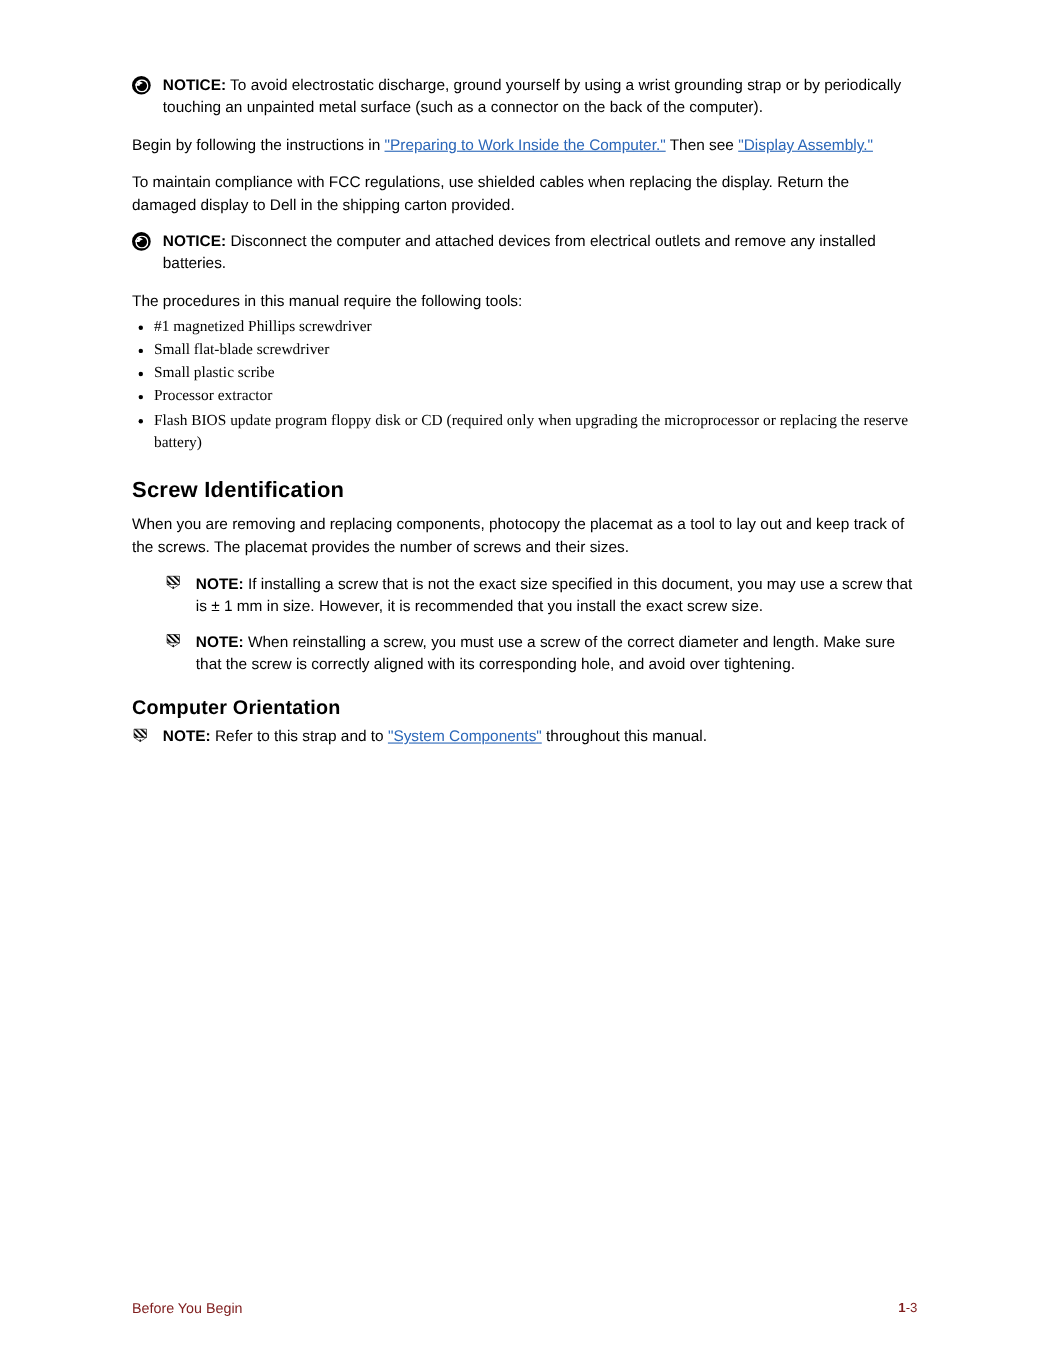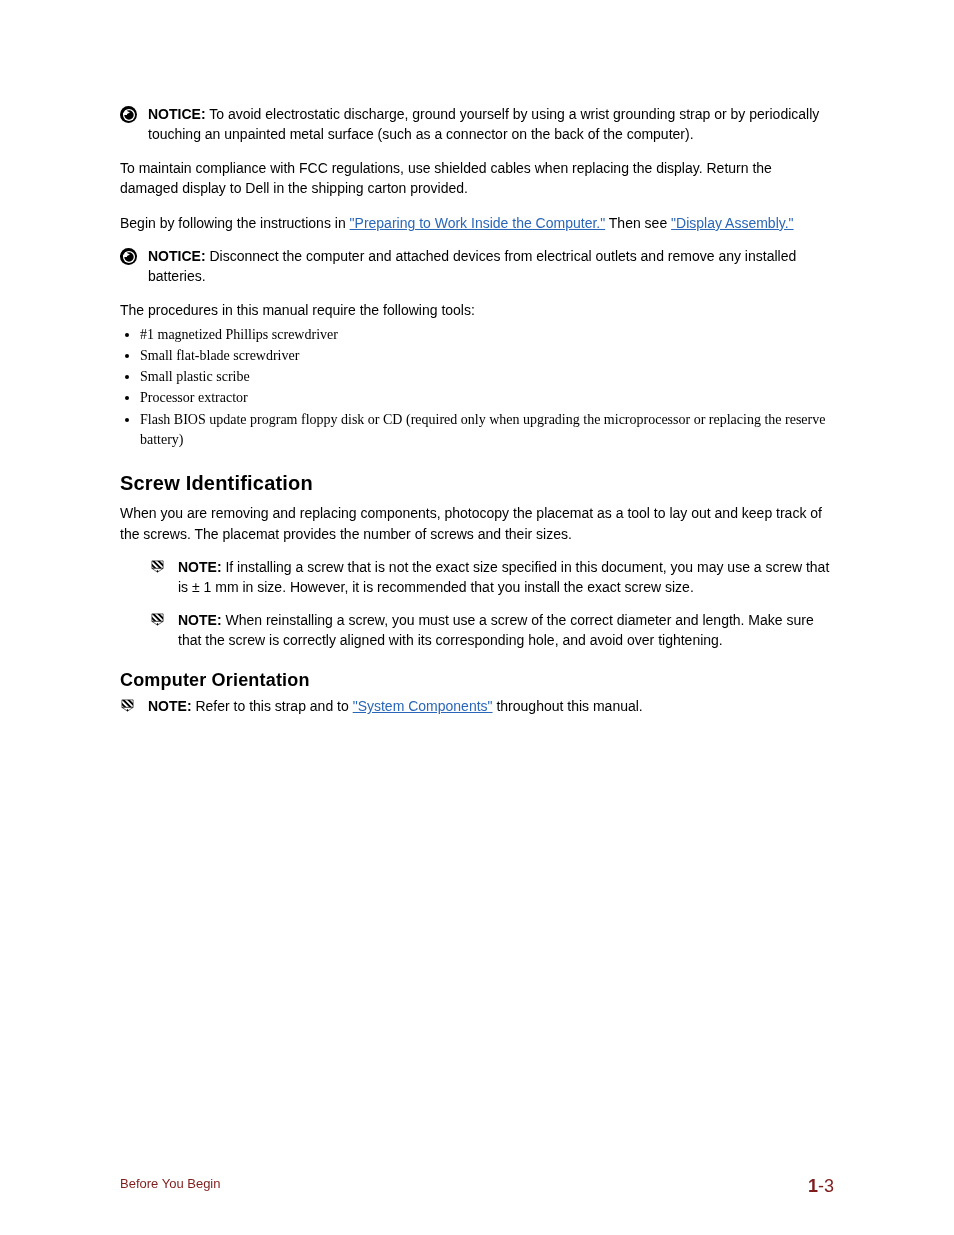--- a/index.html
+++ b/index.html
@@ -7,21 +7,21 @@
     padding: 0;
     background: #ffffff;
     font-family: "Helvetica Neue", Helvetica, Arial, sans-serif;
     color: #000;
     -webkit-font-smoothing: antialiased;
   }
   .page {
     width: 954px;
     min-height: 1235px;
     box-sizing: border-box;
-    padding: 105px 120px 60px 120px;
+    padding: 68px 120px 60px 120px;
     position: relative;
   }
   .block {
     margin-bottom: 14px;
   }
   .notice-row {
     display: flex;
     align-items: flex-start;
     margin-bottom: 14px;
   }
@@ -78,21 +78,21 @@
     bottom: 38px;
     left: 0;
     right: 0;
     display: flex;
     justify-content: space-between;
     padding: 0 120px;
     font-size: 13px;
     color: #7f1d1d;
   }
   .footer .left { }
-  .footer .right { font-size: 18px; }
+  .footer .right { font-size: 12px; }
   
   .arrow-circle {
     display: inline-block;
     width: 17px; height: 17px;
     background: #000;
     border-radius: 50%;
     position: relative;
   }
   .arrow-circle::before {
     content: "";
@@ -134,25 +134,25 @@
 
 <div class="notice-row block">
   <span class="icon">
     <span class="arrow-circle"><span class="arrow-circle-inner"></span></span>
   </span>
   <div class="content body-text">
     <span class="bold">NOTICE:</span><span> To avoid electrostatic discharge, ground yourself by using a wrist grounding strap or by periodically touching an unpainted metal surface (such as a connector on the back of the computer).</span>
   </div>
 </div>
 
-<div class="block body-text">To maintain compliance with FCC regulations, use shielded cables when replacing the display. Return the damaged display to Dell in the shipping carton provided.</div>
-
 <div class="block body-text">
   <span>Begin by following the instructions in </span><a href="#" class="xref">"Preparing to Work Inside the Computer."</a><span> Then see </span><a href="#" class="xref">"Display Assembly."</a>
 </div>
+
+<div class="block body-text">To maintain compliance with FCC regulations, use shielded cables when replacing the display. Return the damaged display to Dell in the shipping carton provided.</div>
 
 <div class="notice-row block">
   <span class="icon">
     <span class="arrow-circle"><span class="arrow-circle-inner"></span></span>
   </span>
   <div class="content body-text">
     <span class="bold">NOTICE:</span><span> Disconnect the computer and attached devices from electrical outlets and remove any installed batteries.</span>
   </div>
 </div>
 

